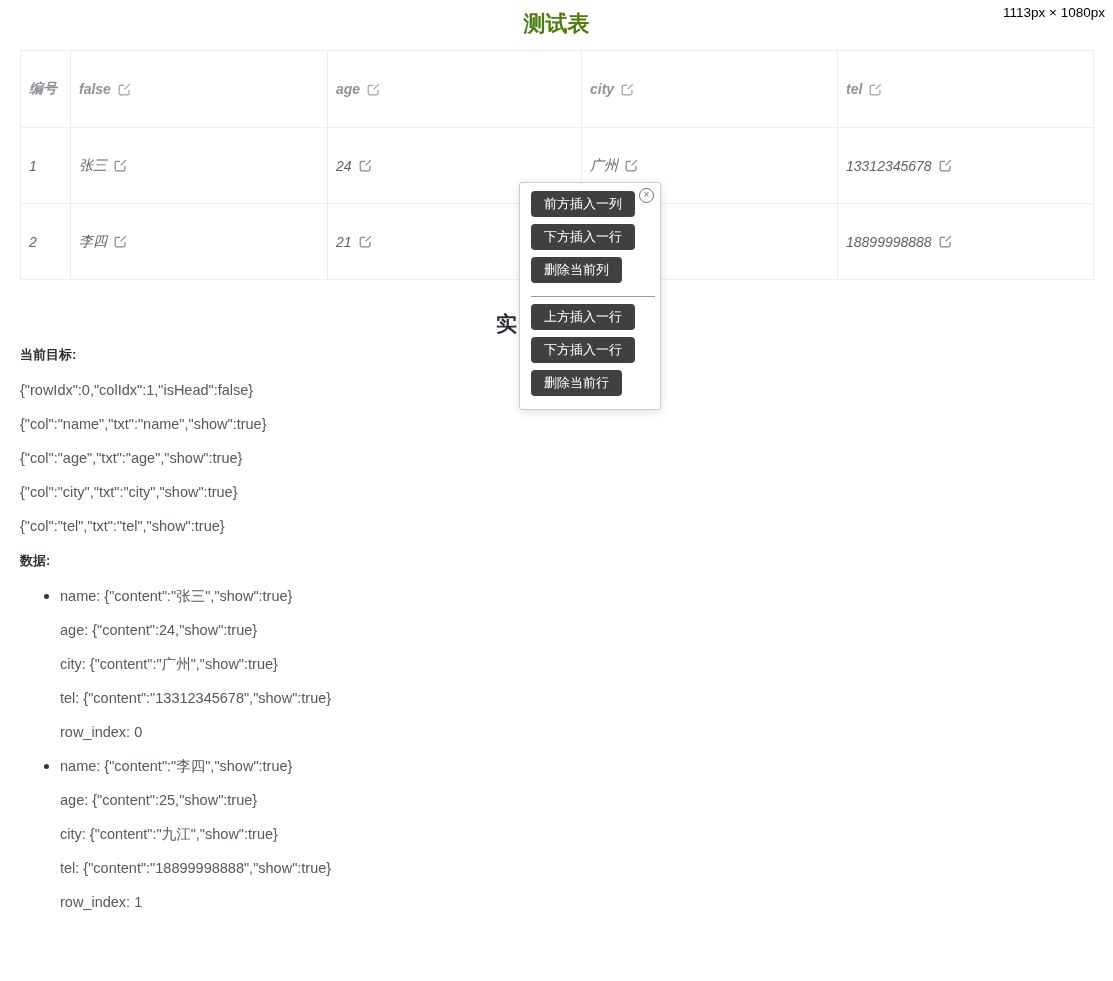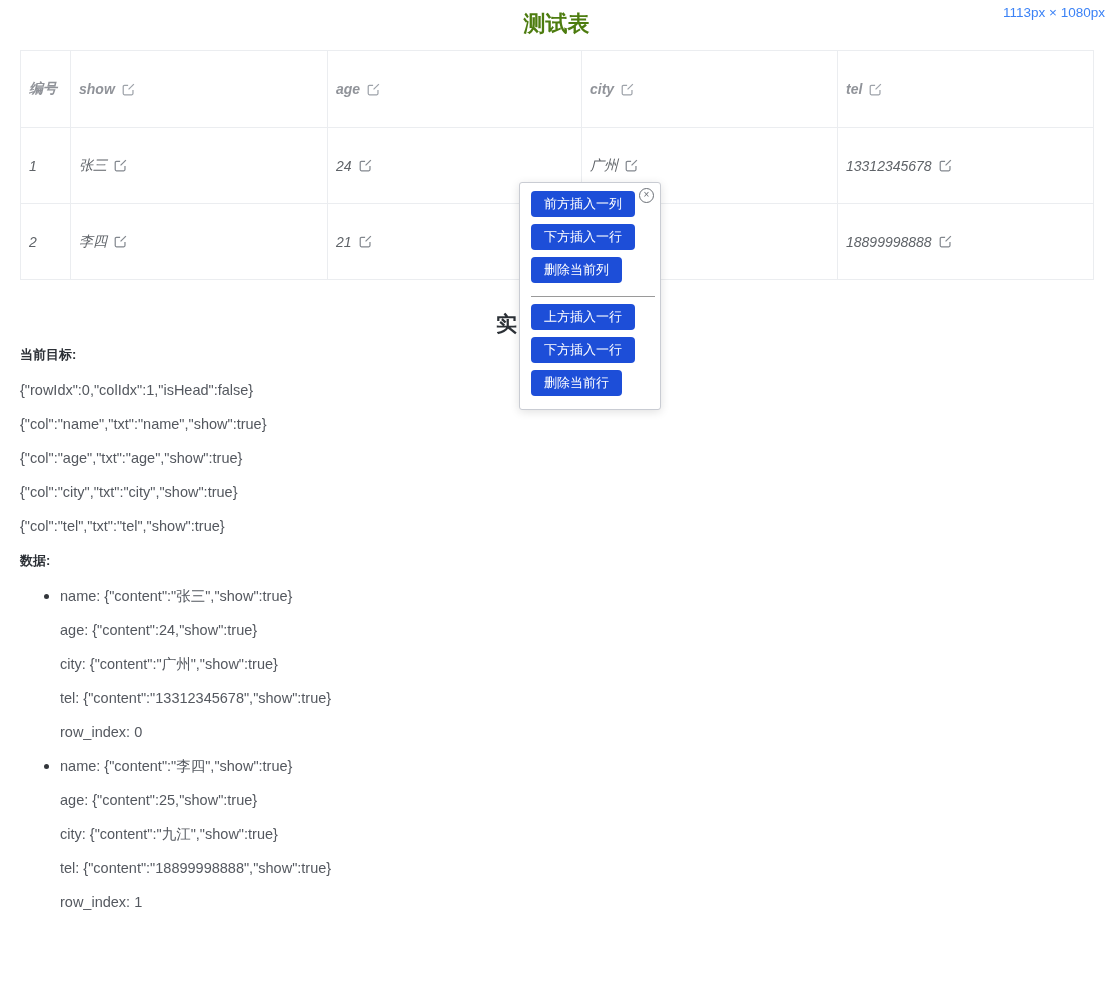--- a/index.html
+++ b/index.html
@@ -9,21 +9,21 @@
     background: #ffffff;
     font-family: "Liberation Sans", "DejaVu Sans", sans-serif;
     overflow: hidden;
   }
 
   
   .viewport-label {
     position: absolute;
     top: 5px; right: 8px;
     font-size: 13.5px;
-    color: #3b82f6;
+    color: #000000;
   }
 
   
   .page-title {
     margin: 9px 0 0;
     height: 29px;
     line-height: 29px;
     text-align: center;
     font-size: 22px;
     font-weight: 700;
@@ -86,21 +86,21 @@
     line-height: 12px;
     text-align: center;
     cursor: pointer;
     background: #fff;
   }
   .popup-btn {
     display: block;
     margin: 7px 0 0 11px;
     height: 26px;
     padding: 0 13px;
-    background: #1d4ed8;
+    background: #404040;
     border: none;
     border-radius: 4px;
     color: #ffffff;
     font-size: 13px;
     font-family: inherit;
     line-height: 26px;
     cursor: pointer;
   }
   .popup-btn.first { margin-top: 8px; }
   .popup-divider {
@@ -145,21 +145,21 @@
         <col style="width:254px">
         <col style="width:256px">
         <col style="width:256px">
     </colgroup>
     <thead>
       <tr>
         <th><span class="cell-inner">
               <span>编号</span>
             </span></th>
         <th><span class="cell-inner">
-              <span>show</span>
+              <span>false</span>
               <span class="edit-icon">
                 <svg width="13" height="13" viewBox="0 0 16 16" fill="none" stroke="currentColor" stroke-width="1.5">
                   <path d="M13.5 8.5V13a1.5 1.5 0 0 1-1.5 1.5H3A1.5 1.5 0 0 1 1.5 13V4.5A1.5 1.5 0 0 1 3 3h4.5"></path>
                   <path d="M14.6 1.4L8.1 7.9"></path>
                 </svg>
               </span>
             </span></th>
         <th><span class="cell-inner">
               <span>age</span>
               <span class="edit-icon">

